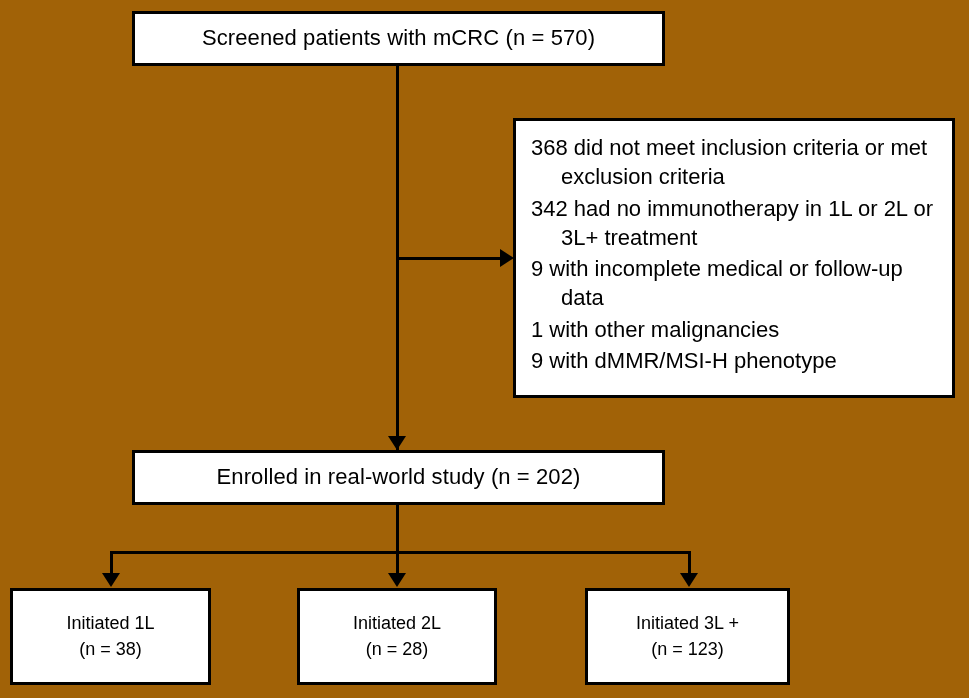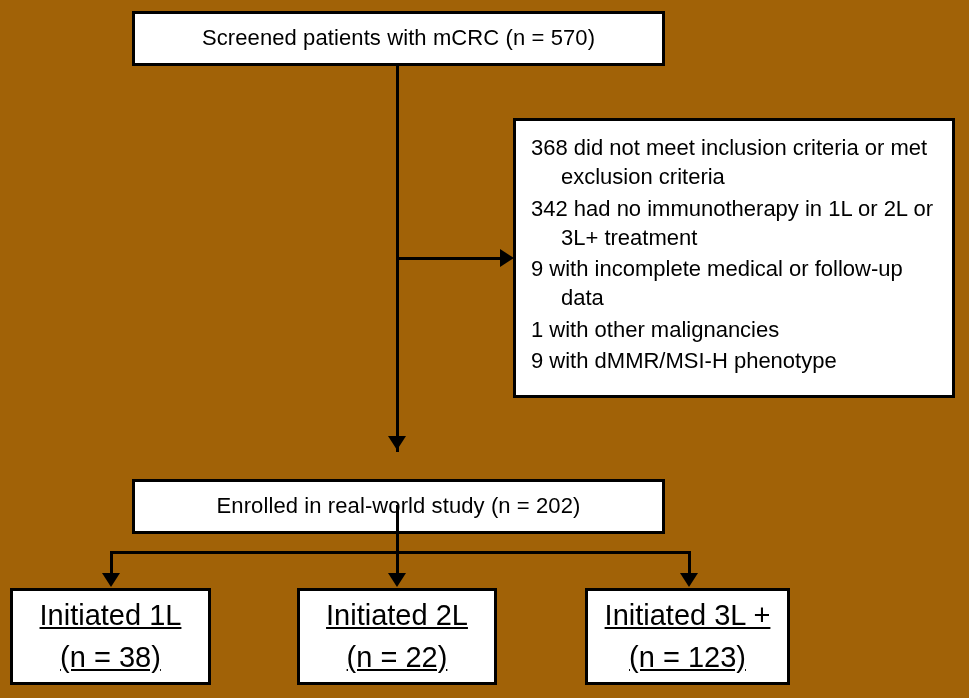--- a/index.html
+++ b/index.html
@@ -37,38 +37,37 @@
     letter-spacing: 0.1px;
     white-space: pre-line;
   }
 
   #node-screened {
     left: 132px;  top: 11px;
     width: 533px; height: 55px;
   }
   #node-enrolled {
     left: 132px;  top: 450px;
-    width: 533px; height: 55px; margin-top: 29px;
+    width: 533px; height: 55px;
   }
   #node-excluded {
     left: 513px;  top: 118px;
     width: 442px; height: 280px;
     display: block;
     padding: 12px 10px 10px 15px;
     text-align: left;
   }
   #node-arm-1 { left: 10px;  top: 588px; width: 201px; height: 97px; }
   #node-arm-2 { left: 297px; top: 588px; width: 200px; height: 97px; }
   #node-arm-3 { left: 585px; top: 588px; width: 205px; height: 97px; }
 
   .arm-label {
-    font-size: 29px;
+    font-size: 18px;
     line-height: 1.42;
     white-space: pre-line;
-    text-decoration: underline;
   }
 
   
   .excl-list {
     list-style: none;
     margin: 0;
     padding: 0;
   }
   .excl-item {
     font-size: 22px;
@@ -141,20 +140,20 @@
   <div class="arrow-down" id="arrow-arm-1" style="left:102px; top:573px;"></div>
   <div class="arrow-down" id="arrow-arm-2" style="left:388px; top:573px;"></div>
   <div class="arrow-down" id="arrow-arm-3" style="left:680px; top:573px;"></div>
 
   <div class="node" id="node-arm-1">
     <span class="arm-label">Initiated 1L
 (n = 38)</span>
   </div>
   <div class="node" id="node-arm-2">
     <span class="arm-label">Initiated 2L
-(n = 22)</span>
+(n = 28)</span>
   </div>
   <div class="node" id="node-arm-3">
     <span class="arm-label">Initiated 3L +
 (n = 123)</span>
   </div>
 
 </div>
 
 </body></html>

